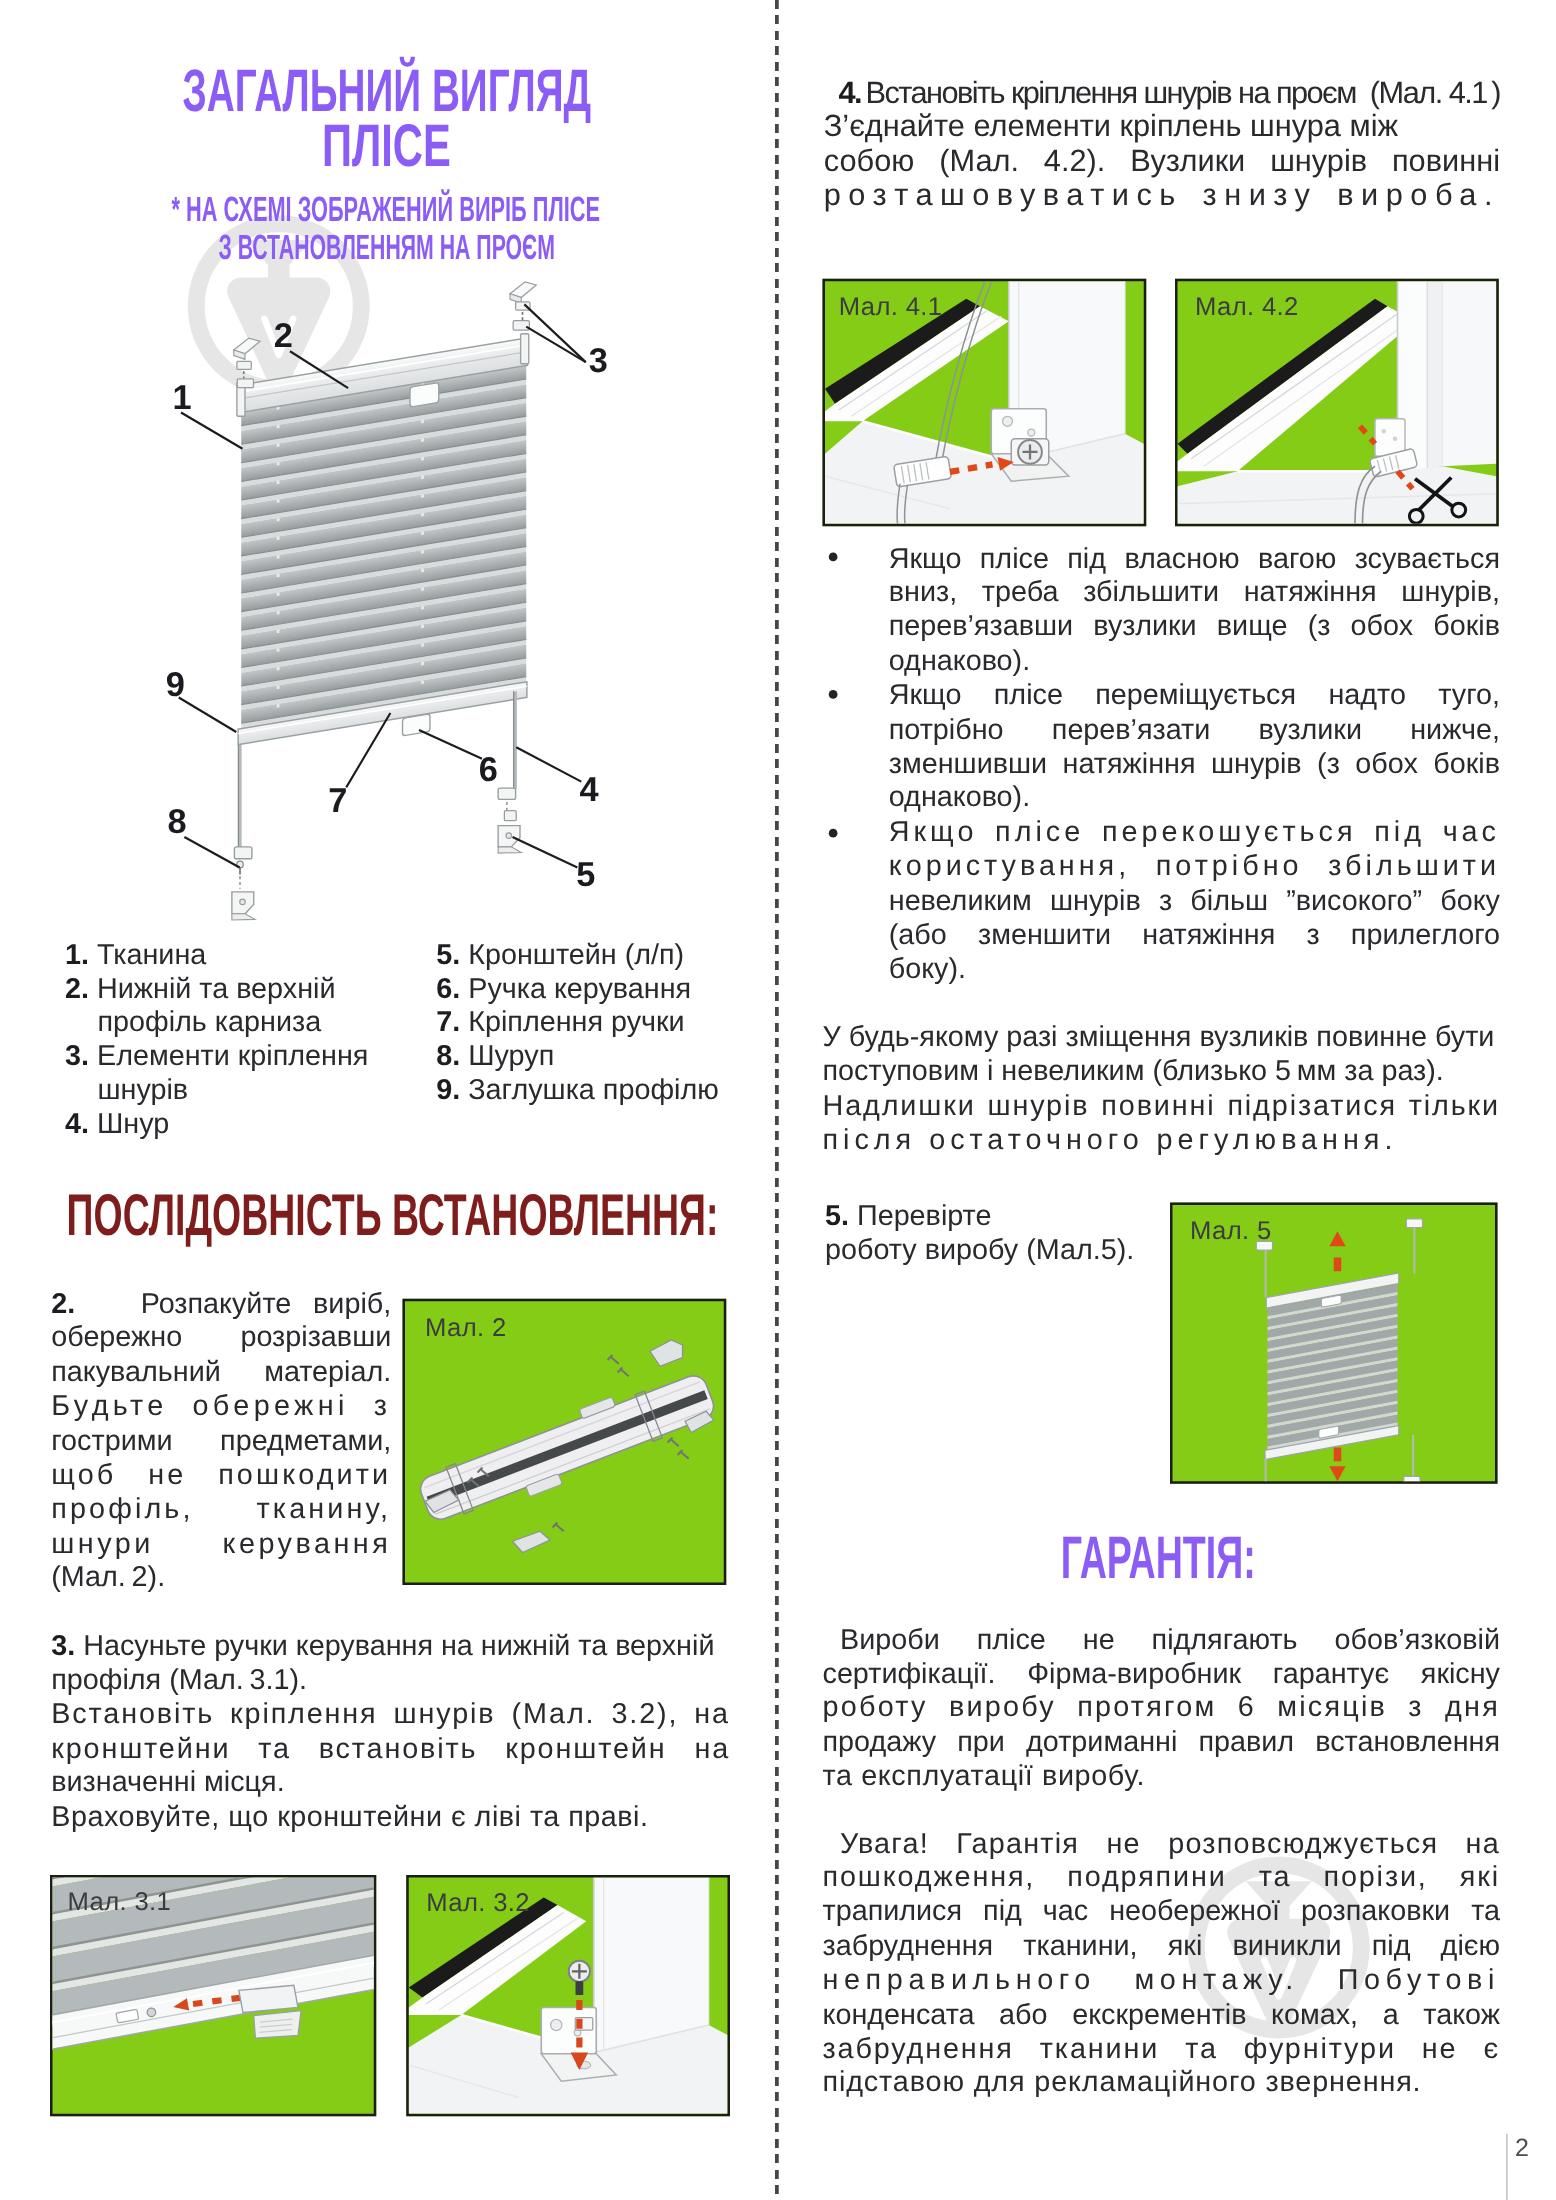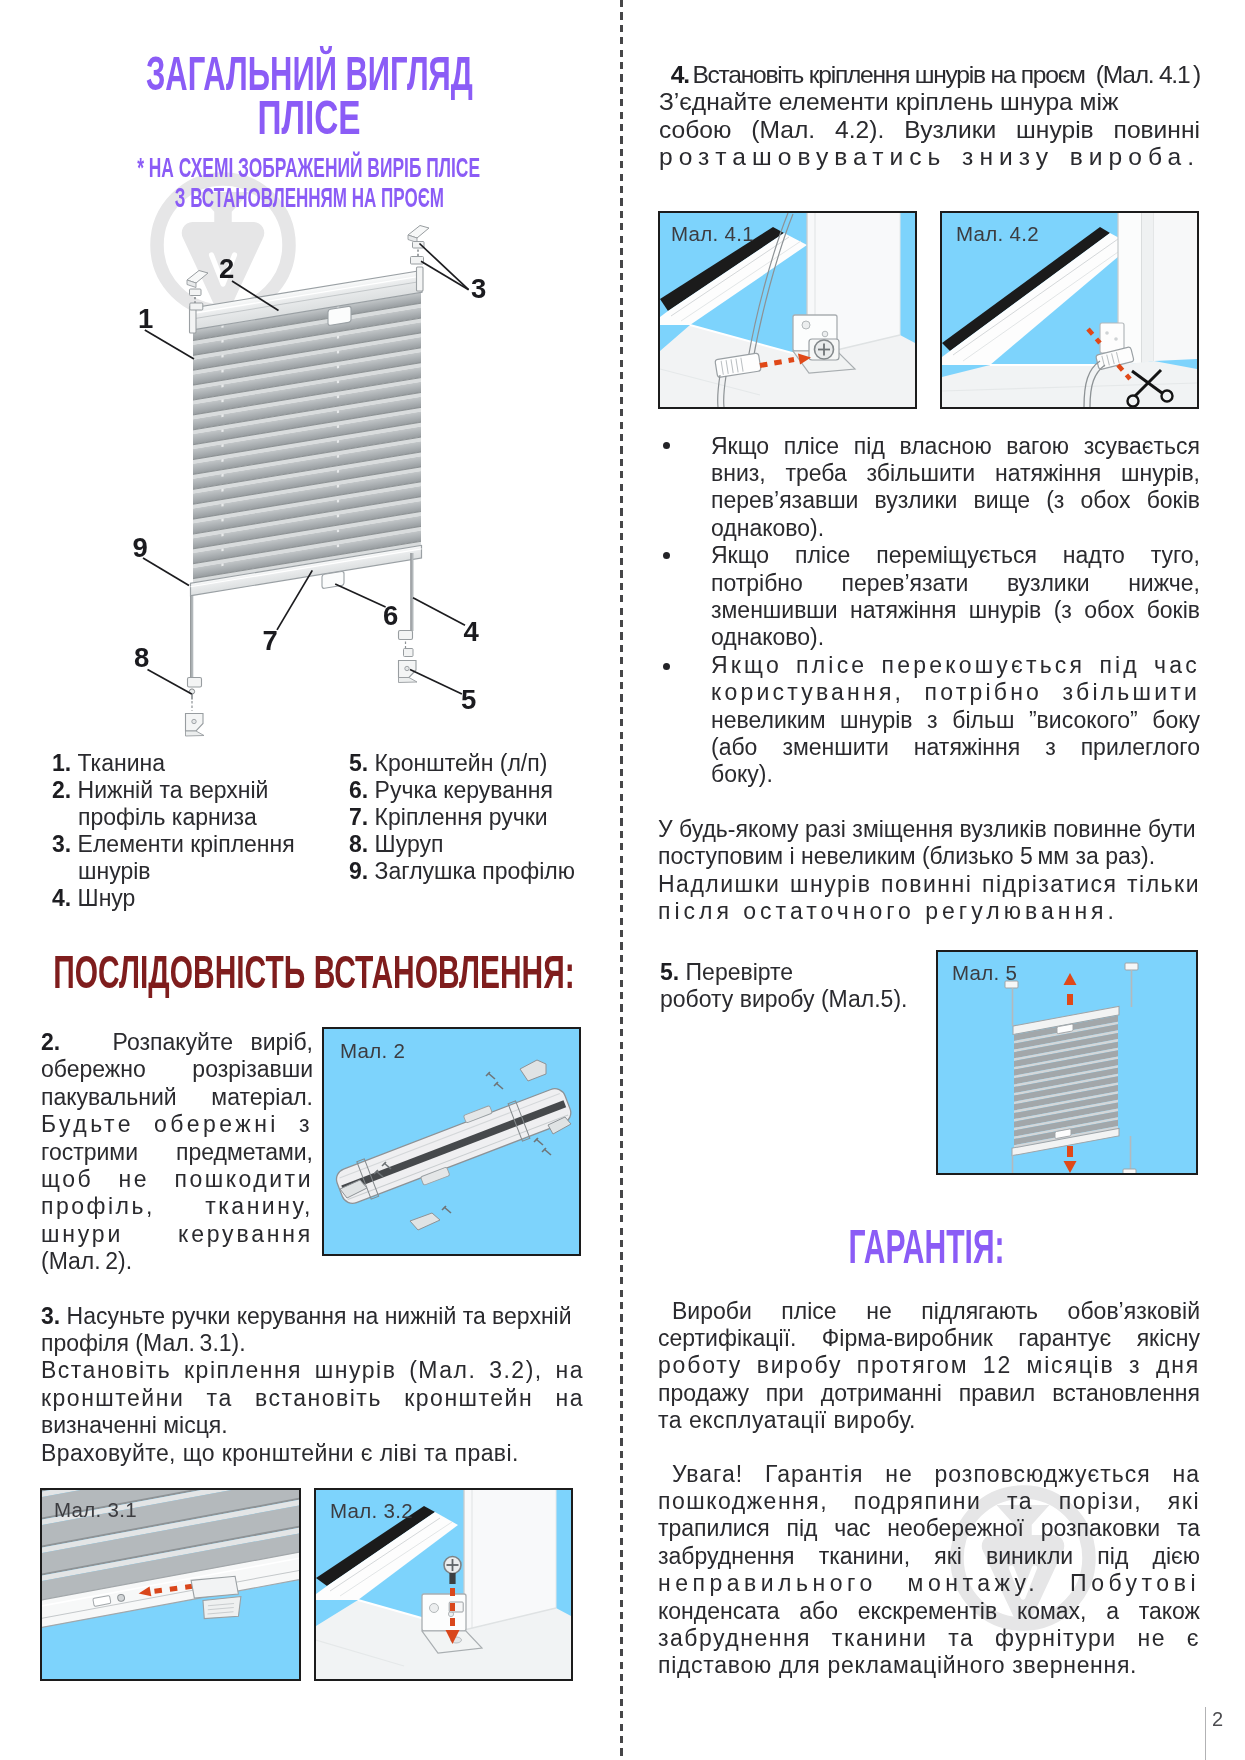--- a/index.html
+++ b/index.html
@@ -7,21 +7,21 @@
 body{width:1245px;height:1760px;position:relative;background:#fff;overflow:hidden;
      font-family:"Liberation Sans",sans-serif;color:#27272b;}
 .abs{position:absolute;}
 .hd{font-weight:bold;color:#8b5cf6;white-space:nowrap;text-align:center;}
 .hd>span{display:inline-block;transform-origin:50% 0;}
 .bt{font-size:23px;line-height:27.4px;color:#2a2a2e;}
 .bt4{font-size:24.6px;line-height:27.3px;color:#2a2a2e;}
 .j{text-align:justify;text-align-last:justify;}
 .b{font-weight:bold;color:#1d1d21;}
 .mal{font-size:20.5px;color:#3c3c40;position:absolute;letter-spacing:0.3px;}
-.figbox{position:absolute;border:2px solid #1c1c1c;background:#7dd3fc;box-sizing:border-box;}
+.figbox{position:absolute;border:2px solid #1c1c1c;background:#84cc16;box-sizing:border-box;margin-top:12px;}
 .num{font:bold 27.5px "Liberation Sans",sans-serif;fill:#1b1b1f;}
 #divider{position:absolute;left:620px;top:0;width:2.6px;height:1760px;
   background:repeating-linear-gradient(to bottom,#464648 0px,#464648 7.2px,transparent 7.2px,transparent 12.4px);}
 .ln{display:block;}
 </style>
 </head>
 <body>
 
 <svg class="abs" style="left:0;top:0;z-index:0" width="1245" height="1760" viewBox="0 0 1245 1760">
 <g id="wmk" fill="#e6e6e7">
@@ -122,21 +122,21 @@
   <span class="ln">роботу виробу (Мал.5).</span>
 </div>
 
 <div class="abs hd" style="left:658px;top:1223px;width:537px;font-size:48px;line-height:48px;">
   <span style="transform:scaleX(.6262)">ГАРАНТІЯ:</span>
 </div>
 
 <div class="abs bt" style="left:658px;top:1297.5px;width:542px;">
   <span class="ln j" style="text-indent:14px;">Вироби плісе не підлягають обов’язковій</span>
   <span class="ln j">сертифікації. Фірма-виробник гарантує якісну</span>
-  <span class="ln j" style="letter-spacing:1.8px;">роботу виробу протягом 12 місяців з дня</span>
+  <span class="ln j" style="letter-spacing:1.8px;">роботу виробу протягом 6 місяців з дня</span>
   <span class="ln j">продажу при дотриманні правил встановлення</span>
   <span class="ln" style="letter-spacing:0.5px;">та експлуатації виробу.</span>
 </div>
 
 <div class="abs bt" style="left:658px;top:1460.5px;width:542px;">
   <span class="ln j" style="text-indent:14px;letter-spacing:1px;">Увага! Гарантія не розповсюджується на</span>
   <span class="ln j" style="letter-spacing:1.5px;">пошкодження, подряпини та порізи, які</span>
   <span class="ln j">трапилися під час необережної розпаковки та</span>
   <span class="ln j">забруднення тканини, які виникли під дією</span>
   <span class="ln j" style="letter-spacing:4.5px;">неправильного монтажу. Побутові</span>
@@ -364,21 +364,21 @@
  <line x1="114" y1="122" x2="152" y2="124" stroke="#d9471c" stroke-width="5" stroke-dasharray="7.5,8"></line>
  <path d="M152,118 L196,122 L196,140 L152,136 Z" fill="#f2f3f4" stroke="#9aa0a3" stroke-width="1.1"></path>
  <path d="M160,140 L198,143 L192,162 L158,158 Z" fill="#eef0f0" stroke="#9aa0a3" stroke-width="1.1"></path>
  <line x1="164" y1="146" x2="190" y2="148.5" stroke="#c9cdcf" stroke-width="1"></line>
  <line x1="163" y1="150" x2="189" y2="152.5" stroke="#c9cdcf" stroke-width="1"></line>
  <line x1="162" y1="154" x2="188" y2="156.5" stroke="#c9cdcf" stroke-width="1"></line>
 </g>
 </g>
     </svg>
 </div>
-<div class="figbox" id="fig32box" style="left:314px;top:1488px;width:259px;height:193px;">
+<div class="figbox" id="fig32box" style="left:325px;top:1488px;width:259px;height:193px;">
   <span class="mal" style="left:14px;top:9px;">Мал. 3.2</span>
   <svg width="255" height="189" viewBox="0 0 255 189">
       <g id="fig32g">
 <polygon points="0,88 108,16 119,22 11,96" fill="#1b1b1b"></polygon>
 <polygon points="11,96 119,22 142,35 42,110 0,110 0,104" fill="#fdfdfd"></polygon>
 <line x1="14" y1="101" x2="124" y2="28" stroke="#d4d7d9" stroke-width="1"></line>
 <line x1="24" y1="106" x2="136" y2="32" stroke="#e2e5e6" stroke-width="1"></line>
 <polygon points="148,0 240,0 240,118 148,140" fill="#f8f9fa"></polygon>
 <line x1="148" y1="0" x2="148" y2="140" stroke="#c8ccce" stroke-width="1.3"></line>
 <line x1="156" y1="0" x2="156" y2="138" stroke="#e0e3e4" stroke-width="1"></line>

